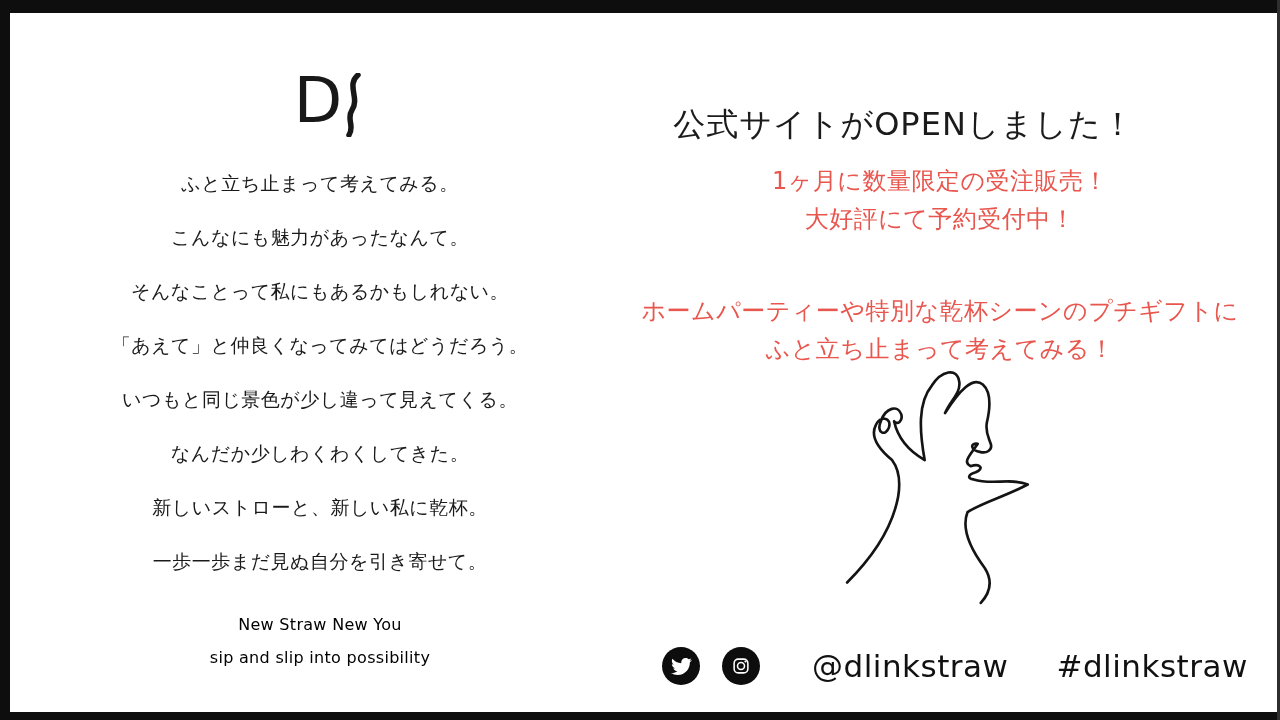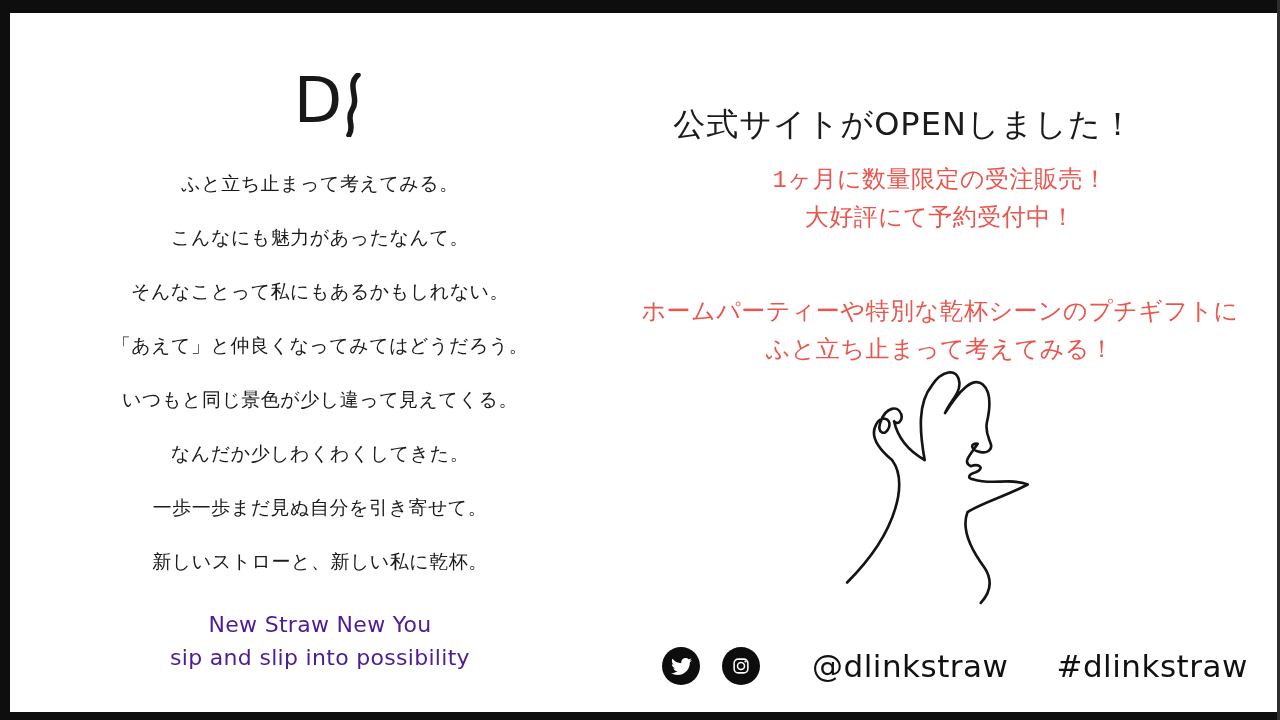--- a/index.html
+++ b/index.html
@@ -18,28 +18,28 @@
   
   .logo { position: absolute; left: 80px; top: 48px; width: 500px; height: 84px;
           display: flex; align-items: flex-end; justify-content: center; }
   .logo-text { font-size: 63px; font-weight: 500; letter-spacing: -1px; color: #181818; line-height: 1; }
   .logo-squiggle { margin: 0 3px -5px 2px; }
 
   .poem { position: absolute; left: 30px; top: 156px; width: 580px; text-align: center; }
   .poem-line { font-size: 19px; line-height: 54px; height: 54px; color: #1a1a1a; letter-spacing: 0.5px; white-space: nowrap; }
 
   .tagline { position: absolute; left: 30px; top: 608px; width: 580px; text-align: center; }
-  .tagline-line { font-size: 22px; line-height: 33px; color: #4c1d95; letter-spacing: 0.3px; }
+  .tagline-line { font-size: 16px; line-height: 33px; color: #000000; letter-spacing: 0.3px; }
 
   
   .heading { position: absolute; left: 584px; top: 68px; width: 640px; text-align: center;
              font-size: 32px; letter-spacing: 1px; color: #1b1b1b; white-space: nowrap; margin-top: 35px; }
 
   .notice { position: absolute; left: 600px; width: 680px; text-align: center; color: #e8564e; }
-  .notice-1 { top: 162px; font-family: Liberation Mono, monospace; }
+  .notice-1 { top: 162px; }
   .notice-2 { top: 268px; margin-top: 24px; }
   .notice-line { font-size: 24px; line-height: 38px; letter-spacing: 0.5px; white-space: nowrap; }
 
   .face-art { position: absolute; left: 834px; top: 358px; width: 214px; height: 250px; }
 
   .social { position: absolute; left: 662px; top: 638px; width: 560px; height: 56px;
             display: flex; align-items: center; }
   .social-circle { width: 38px; height: 38px; border-radius: 50%; background: #0d0d0d;
                    display: flex; align-items: center; justify-content: center; flex: 0 0 auto; }
   .social-circle + .social-circle { margin-left: 22px; }
@@ -63,22 +63,22 @@
     </svg>
   </div>
 
   <div class="poem">
     <div class="poem-line">ふと立ち止まって考えてみる。</div>
     <div class="poem-line">こんなにも魅力があったなんて。</div>
     <div class="poem-line">そんなことって私にもあるかもしれない。</div>
     <div class="poem-line">「あえて」と仲良くなってみてはどうだろう。</div>
     <div class="poem-line">いつもと同じ景色が少し違って見えてくる。</div>
     <div class="poem-line">なんだか少しわくわくしてきた。</div>
+    <div class="poem-line">新しいストローと、新しい私に乾杯。</div>
     <div class="poem-line">一歩一歩まだ見ぬ自分を引き寄せて。</div>
-    <div class="poem-line">新しいストローと、新しい私に乾杯。</div>
   </div>
 
   <div class="tagline">
     <div class="tagline-line">New Straw New You</div>
     <div class="tagline-line">sip and slip into possibility</div>
   </div>
 
   <div class="heading">公式サイトがOPENしました！</div>
 
   <div class="notice notice-1">

